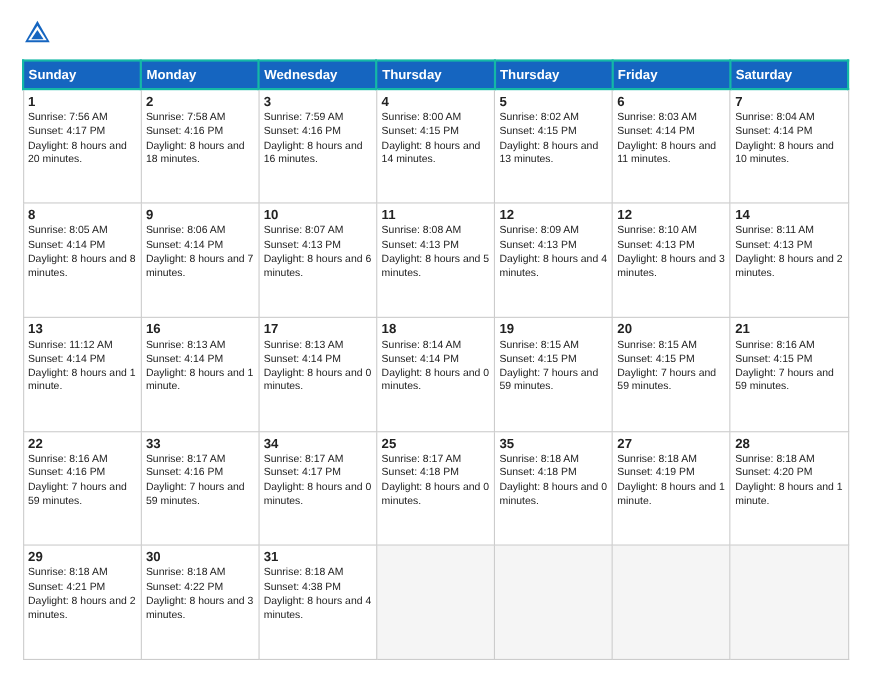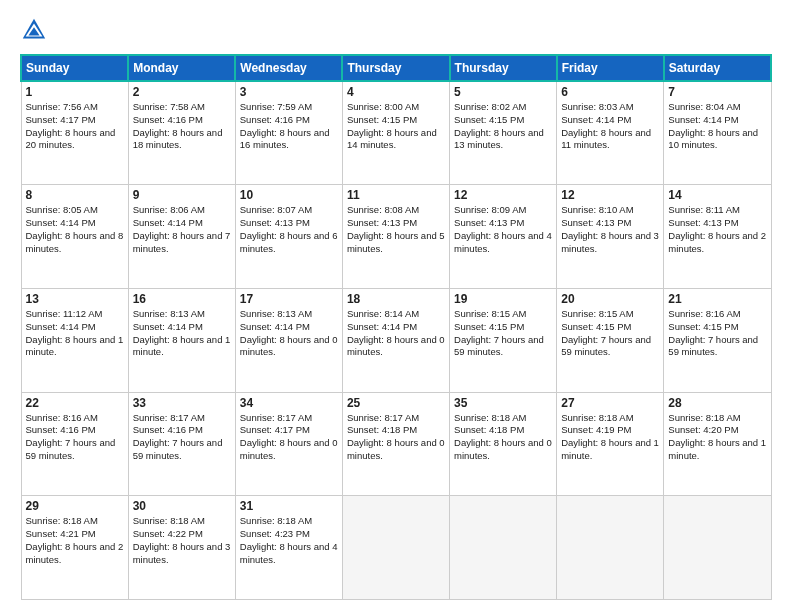--- a/index.html
+++ b/index.html
@@ -312,21 +312,21 @@
         </td>
           <td>
           <span class="day-num">30</span>
           <span class="cell-line">Sunrise: 8:18 AM</span>
           <span class="cell-line">Sunset: 4:22 PM</span>
           <span class="cell-line">Daylight: 8 hours and 3 minutes.</span>
         </td>
           <td>
           <span class="day-num">31</span>
           <span class="cell-line">Sunrise: 8:18 AM</span>
-          <span class="cell-line">Sunset: 4:23 PM</span>
+          <span class="cell-line">Sunset: 4:38 PM</span>
           <span class="cell-line">Daylight: 8 hours and 4 minutes.</span>
         </td>
           <td class="empty"></td>
           <td class="empty"></td>
           <td class="empty"></td>
           <td class="empty"></td>
         </tr>
       </tbody>
   </table>
 </div>

